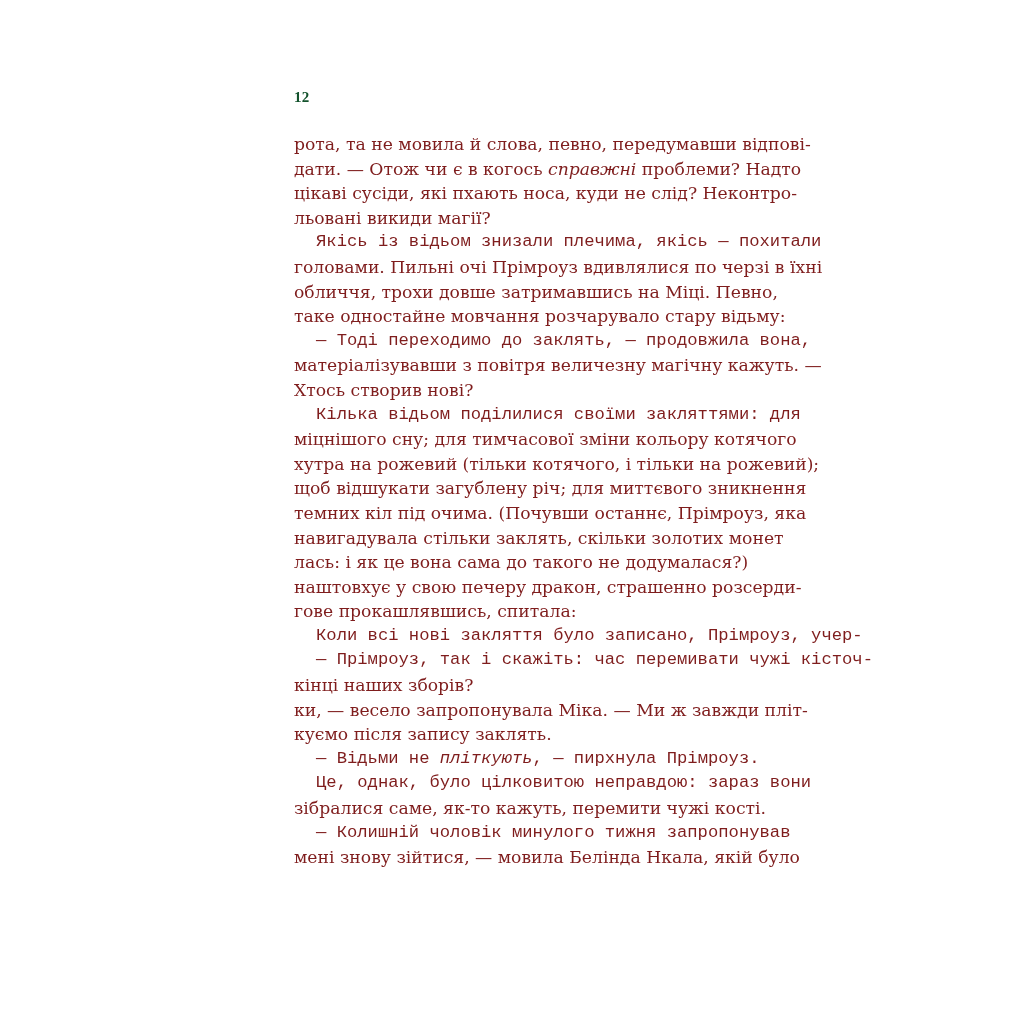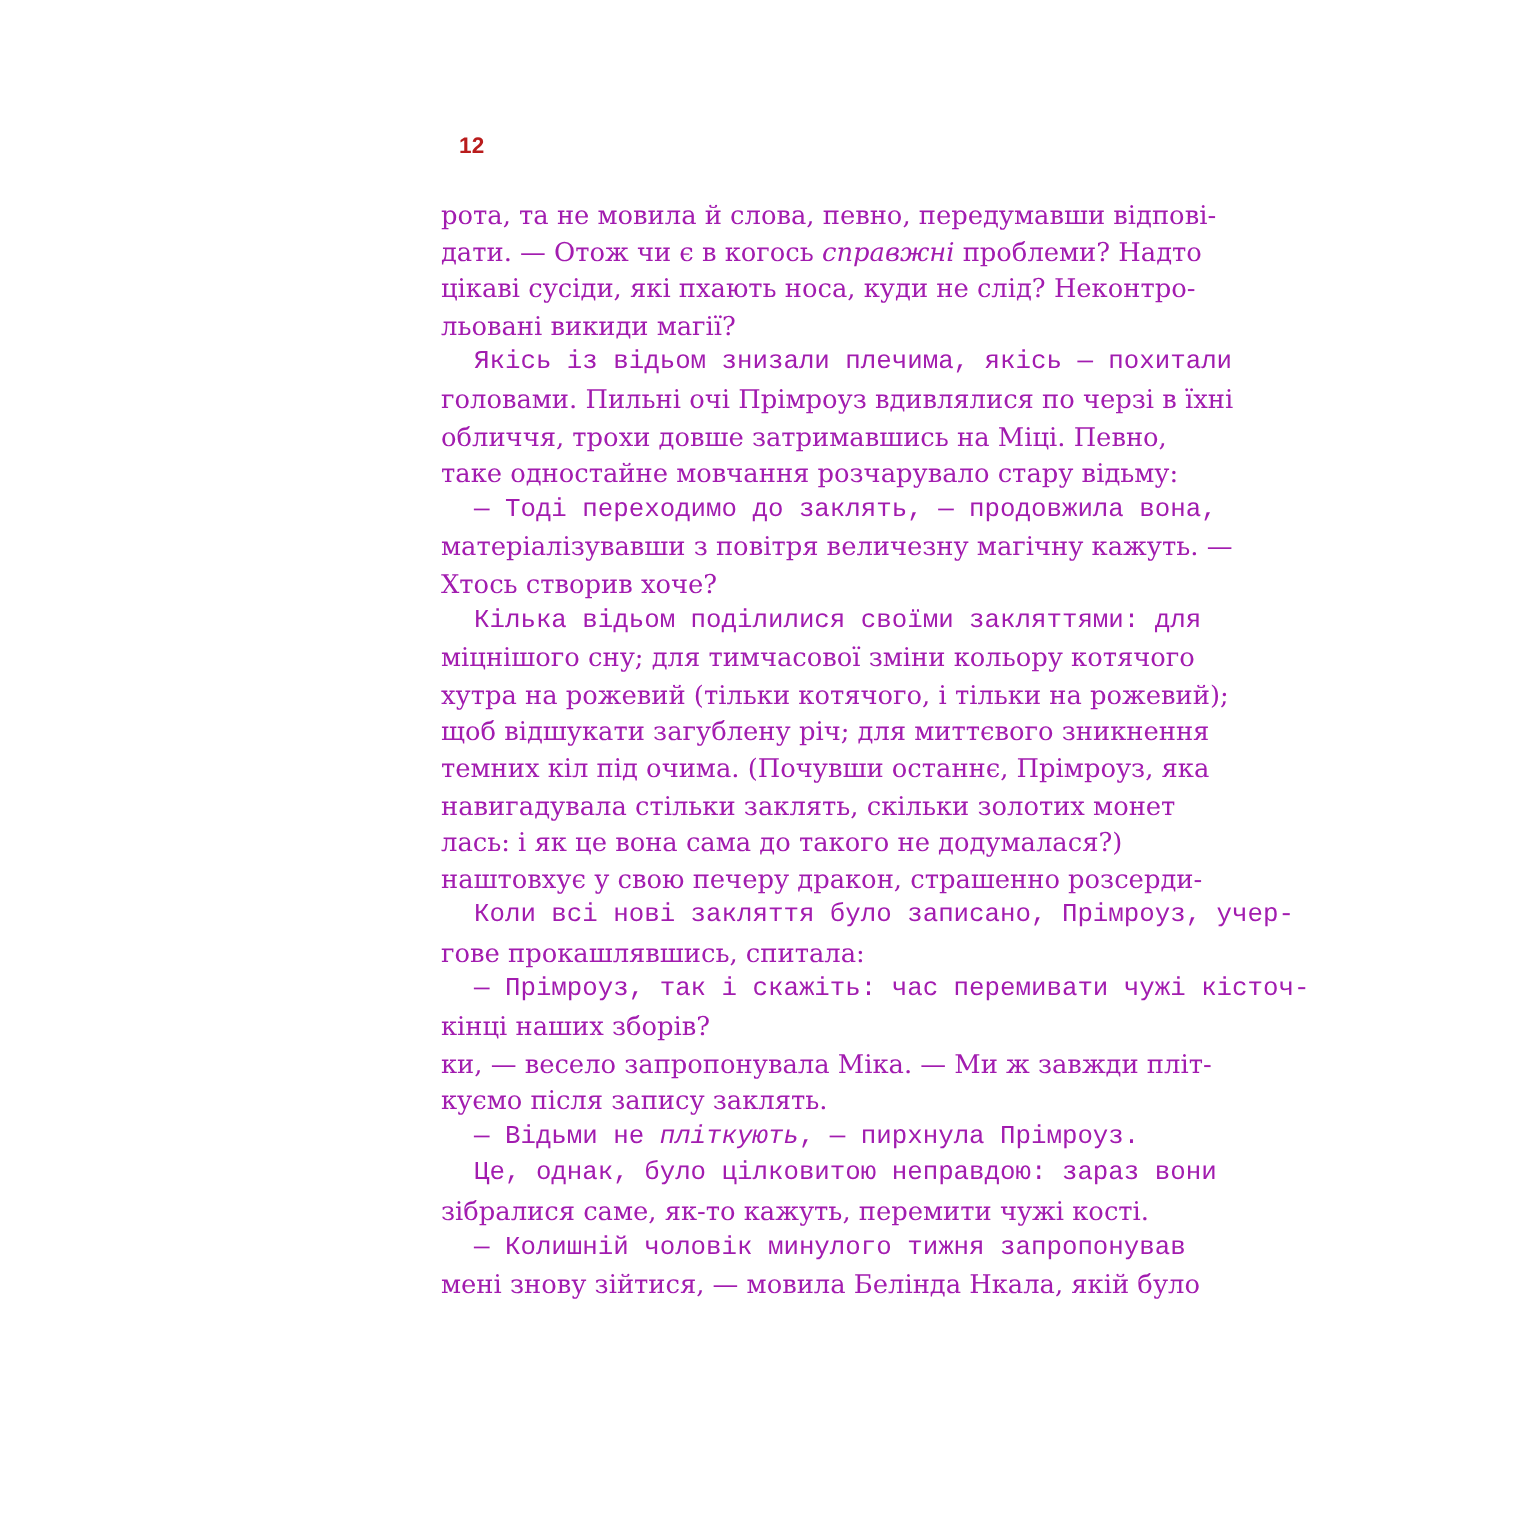--- a/index.html
+++ b/index.html
@@ -14,36 +14,36 @@
     overflow: hidden;
   }
   .page {
     position: absolute;
     left: 0; top: 0;
     width: 1024px; height: 1024px;
     background: #ffffff;
   }
   .page-number {
     position: absolute;
-    left: 306px;
+    left: 294px;
     top: 89px;
-    font-family: Liberation Sans, sans-serif;
+    font-family: Liberation Serif, serif;
     font-weight: bold;
     font-size: 15px;
-    color: #b91c1c;
+    color: #14532d;
     letter-spacing: 0.2px;
   }
   .text-block {
     position: absolute;
     left: 294px;
     top: 132px;
     width: 469px;
     font-family: "DejaVu Serif", "Liberation Serif", serif;
     font-size: 17.2px;
-    color: #a21caf;
+    color: #7f1d1d;
   }
   .line {
     display: block;
     height: 24.6px;
     line-height: 24.6px;
     white-space: nowrap;
     text-align: justify;
     text-align-last: justify;
     overflow: visible;
   }
@@ -68,31 +68,31 @@
     <span class="line">рота, та не мовила й слова, певно, передумавши відпові-</span>
     <span class="line"><span>дати. — Отож чи є в когось </span><span class="it">справжні</span><span> проблеми? Надто</span></span>
     <span class="line">цікаві сусіди, які пхають носа, куди не слід? Неконтро-</span>
     <span class="line last">льовані викиди магії?</span>
     <span class="line indent">Якісь із відьом знизали плечима, якісь — похитали</span>
     <span class="line">головами. Пильні очі Прімроуз вдивлялися по черзі в їхні</span>
     <span class="line">обличчя, трохи довше затримавшись на Міці. Певно,</span>
     <span class="line">таке одностайне мовчання розчарувало стару відьму:</span>
     <span class="line indent">— Тоді переходимо до заклять, — продовжила вона,</span>
     <span class="line">матеріалізувавши з повітря величезну магічну кажуть. —</span>
-    <span class="line last">Хтось створив хоче?</span>
+    <span class="line last">Хтось створив нові?</span>
     <span class="line indent">Кілька відьом поділилися своїми закляттями: для</span>
     <span class="line">міцнішого сну; для тимчасової зміни кольору котячого</span>
     <span class="line">хутра на рожевий (тільки котячого, і тільки на рожевий);</span>
     <span class="line">щоб відшукати загублену річ; для миттєвого зникнення</span>
     <span class="line">темних кіл під очима. (Почувши останнє, Прімроуз, яка</span>
     <span class="line">навигадувала стільки заклять, скільки золотих монет</span>
     <span class="line last">лась: і як це вона сама до такого не додумалася?)</span>
     <span class="line">наштовхує у свою печеру дракон, страшенно розсерди-</span>
+    <span class="line last">гове прокашлявшись, спитала:</span>
     <span class="line indent">Коли всі нові закляття було записано, Прімроуз, учер-</span>
-    <span class="line last">гове прокашлявшись, спитала:</span>
     <span class="line indent">— Прімроуз, так і скажіть: час перемивати чужі кісточ-</span>
     <span class="line last">кінці наших зборів?</span>
     <span class="line">ки, — весело запропонувала Міка. — Ми ж завжди пліт-</span>
     <span class="line last">куємо після запису заклять.</span>
     <span class="line indent last"><span>— Відьми не </span><span class="it">пліткують</span><span>, — пирхнула Прімроуз.</span></span>
     <span class="line indent">Це, однак, було цілковитою неправдою: зараз вони</span>
     <span class="line last">зібралися саме, як-то кажуть, перемити чужі кості.</span>
     <span class="line indent">— Колишній чоловік минулого тижня запропонував</span>
     <span class="line">мені знову зійтися, — мовила Белінда Нкала, якій було</span>
   </div>

